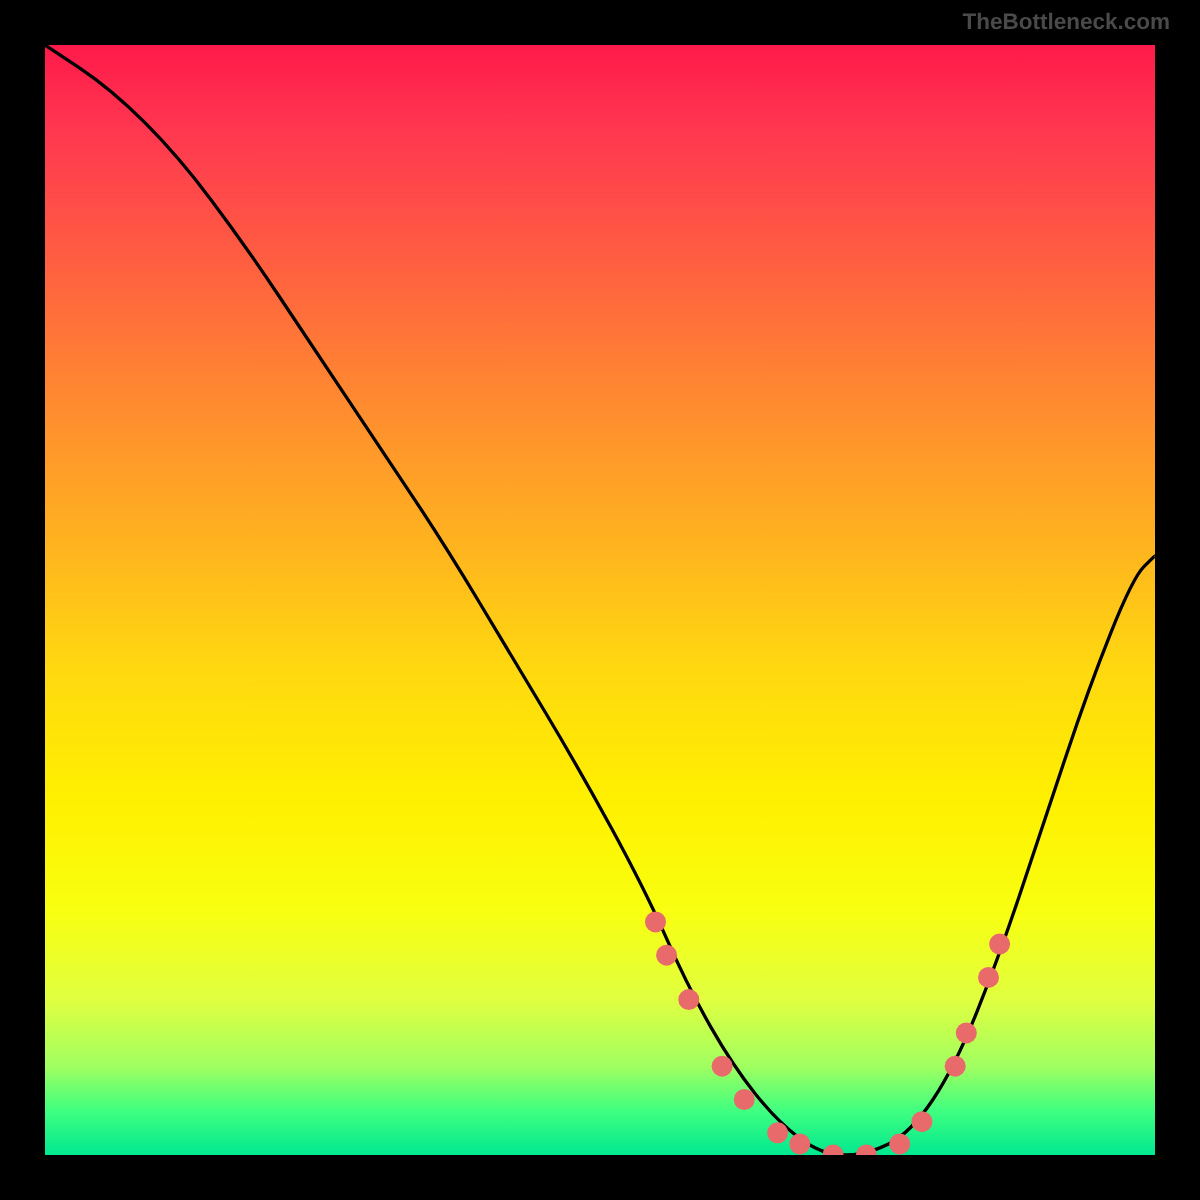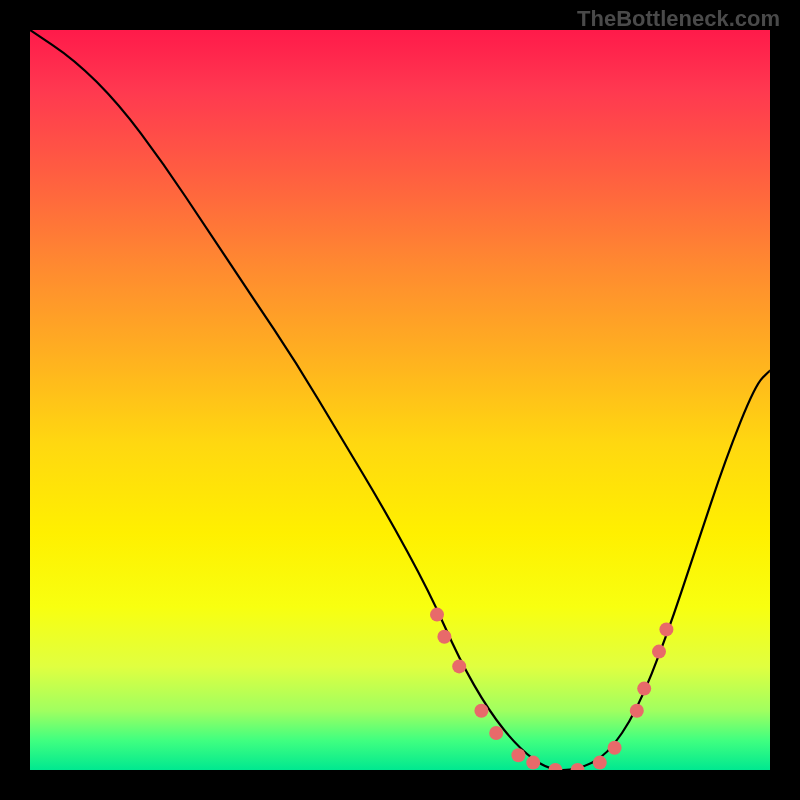--- a/index.html
+++ b/index.html
@@ -15,21 +15,21 @@
     position: relative;
     width: 800px;
     height: 800px;
     background: #000;
   }
   .watermark {
     position: absolute;
     top: 6px;
     right: 20px;
     color: #4a4a4a;
-    font-size: 22px;
+    font-size: 15px;
     font-weight: bold;
     z-index: 10;
   }
   .plot-area {
     position: absolute;
     left: 30px;
     top: 30px;
     width: 740px;
     height: 740px;
     background: linear-gradient(to bottom,

